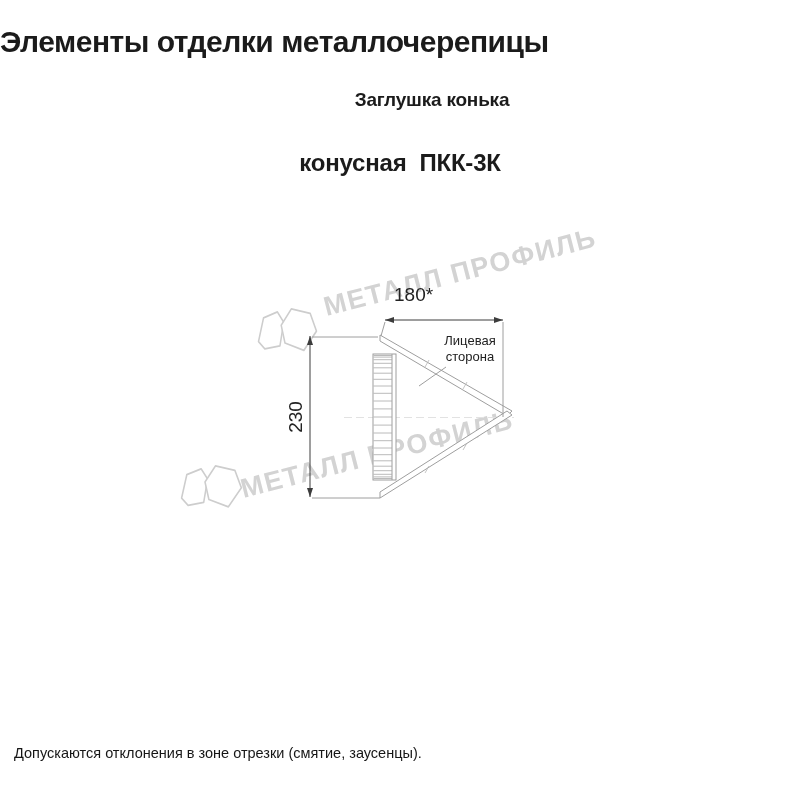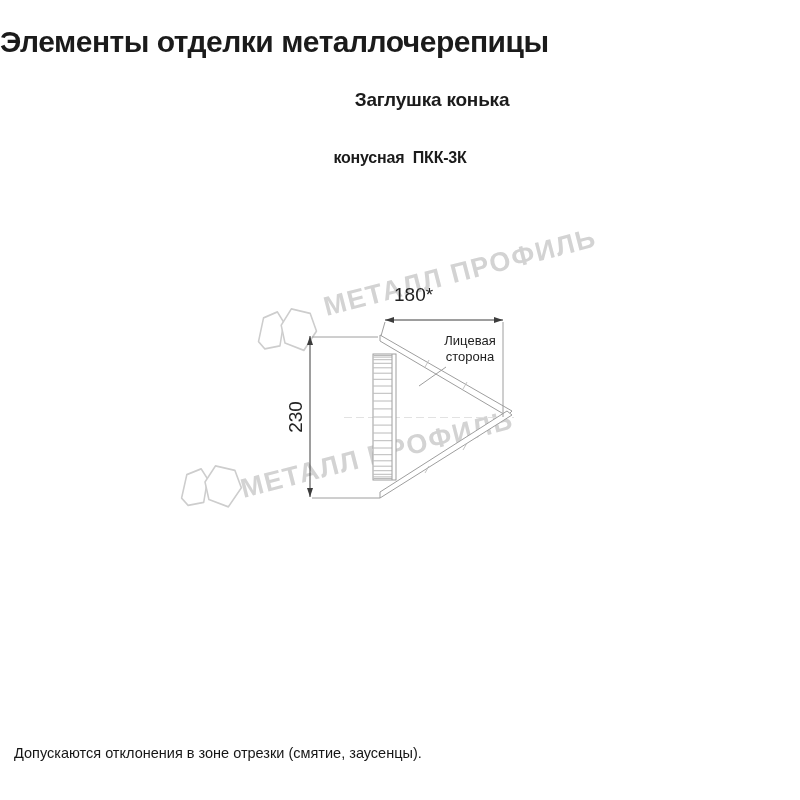--- a/index.html
+++ b/index.html
@@ -10,21 +10,21 @@
   .title{
     position:absolute;left:0;top:25px;width:800px;
     font-size:30px;font-weight:bold;letter-spacing:-0.5px;z-index:3;
   }
   .subtitle{
     position:absolute;left:0;top:89px;width:800px;text-align:center;
     font-size:19px;font-weight:bold;line-height:22px;letter-spacing:-0.2px;z-index:3;padding-left:32px;
   }
   .variant{
     position:absolute;left:0;top:149px;width:800px;text-align:center;
-    font-size:16px;font-weight:bold;white-space:pre;letter-spacing:-0.2px;z-index:3;
+    font-size:24px;font-weight:bold;white-space:pre;letter-spacing:-0.2px;z-index:3;
   }
   .wm{
     position:absolute;z-index:1;color:#d3d3d3;font-weight:bold;font-size:27px;
     letter-spacing:1.5px;white-space:nowrap;line-height:22px;
     transform-origin:0 100%;transform:rotate(-14.5deg);
   }
   .wm-top{left:327px;top:296px;}
   .wm-bottom{left:244px;top:478px;}
   .drawing{position:absolute;left:0;top:0;z-index:2;}
   .dim-label{position:absolute;z-index:3;font-size:19px;color:#222;white-space:nowrap;}

